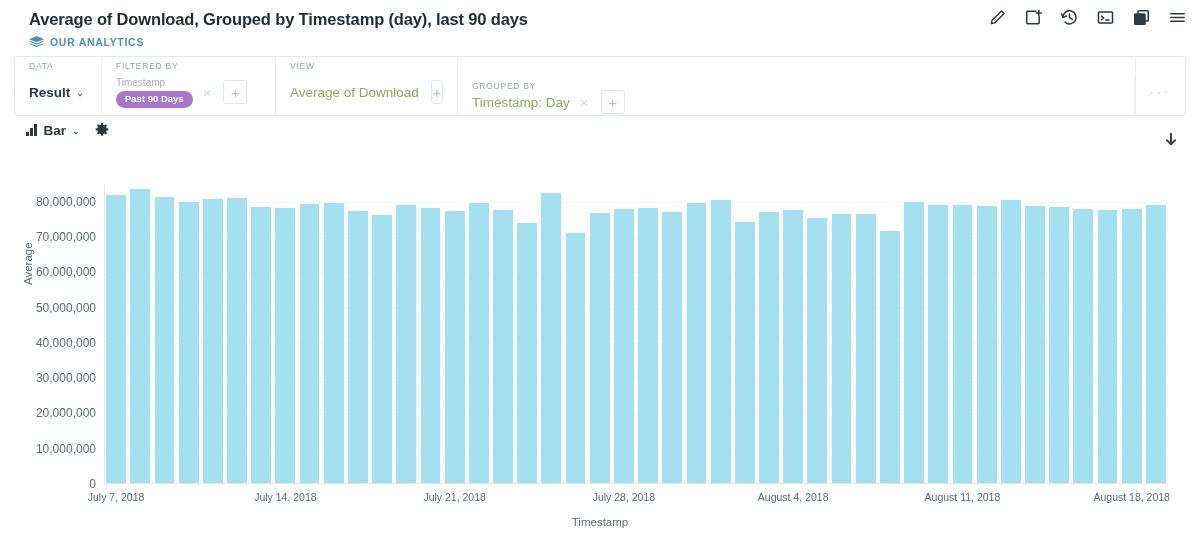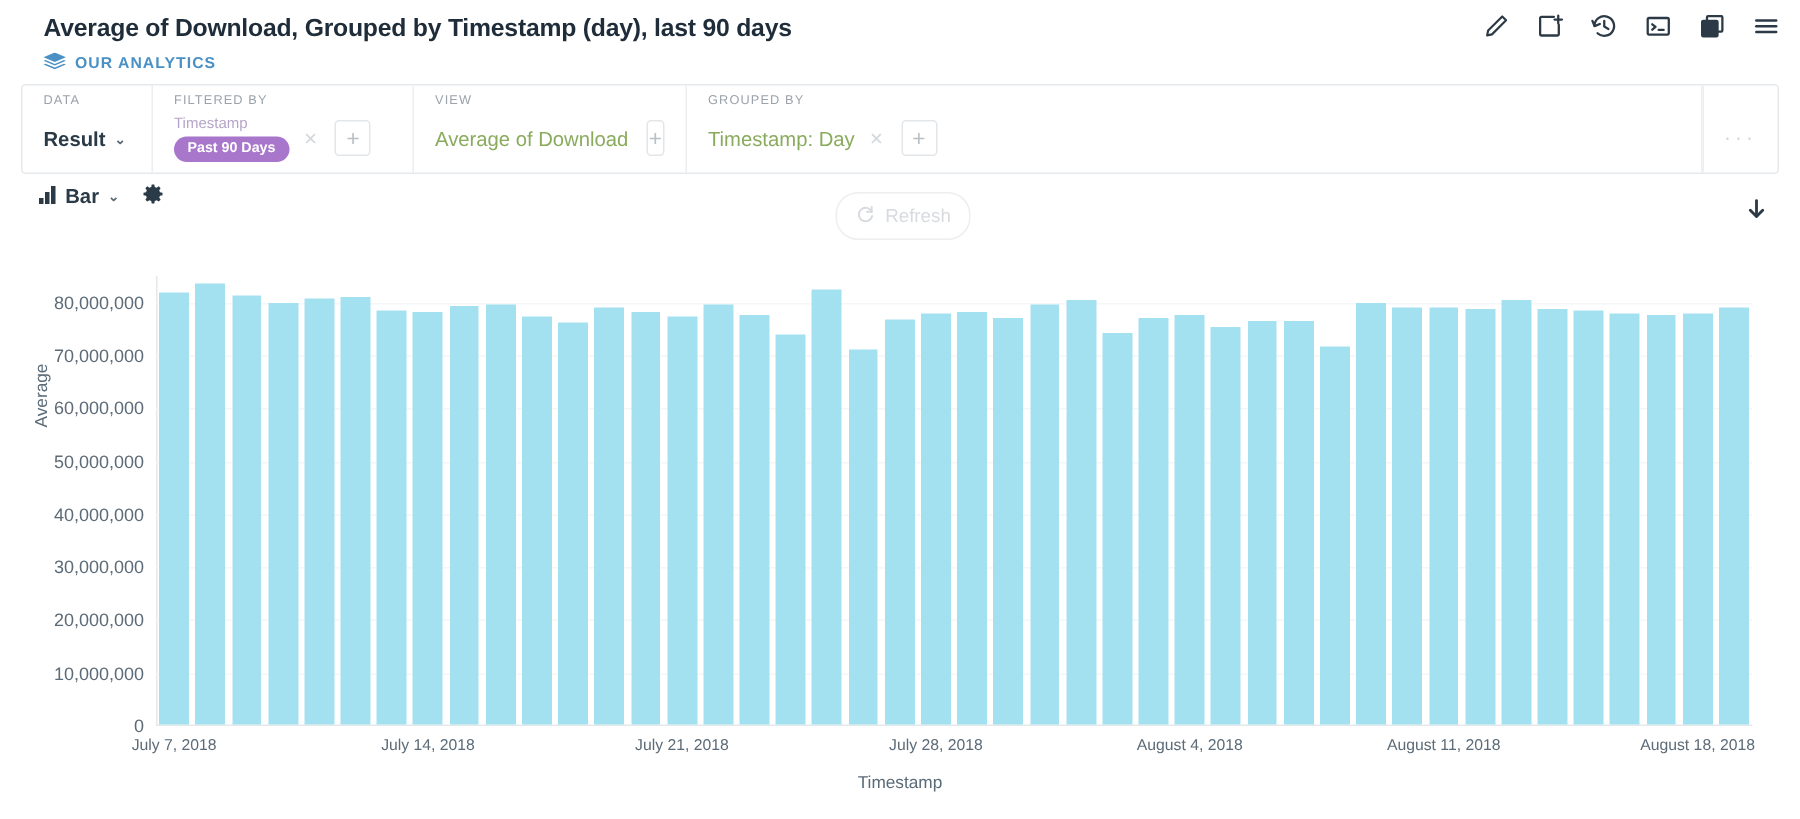--- a/index.html
+++ b/index.html
@@ -85,21 +85,21 @@
     display: flex;
     align-items: center;
     padding: 0 14px;
     box-sizing: border-box;
     border-right: 1px solid #eceef0;
   }
   .qsection:last-child { border-right: none; }
   .qsec-data   { width: 87px; }
   .qsec-filter { width: 174px; }
   .qsec-view   { width: 182px; }
-  .qsec-group  { flex: 1; }
+  .qsec-group  { flex: 1; margin-top: 20px; }
   .qsec-more   { width: 50px; justify-content: center; border-left: 1px solid #eceef0; }
 
   .qlabel {
     position: absolute;
     top: 4px;
     left: 14px;
     font-size: 8.5px;
     font-weight: normal;
     letter-spacing: 0.75px;
     color: #9aa3ab;
@@ -418,29 +418,20 @@
       <span>Bar</span><span class="caret">⌄</span>
     </span>
     <span class="gear">
       <svg viewBox="0 0 20 20" width="16" height="16" fill="#2a3a47">
         <path d="M10 6.6 A3.4 3.4 0 1 0 10 13.4 A3.4 3.4 0 1 0 10 6.6 Z M10 8.4 A1.6 1.6 0 1 1 10 11.6 A1.6 1.6 0 1 1 10 8.4 Z"></path>
         <path d="M8.9 1.2 h2.2 l0.35 2.1 l1.6 0.67 l1.75 -1.2 l1.56 1.56 l-1.2 1.75 l0.67 1.6 l2.1 0.35 v2.2 l-2.1 0.35 l-0.67 1.6 l1.2 1.75 l-1.56 1.56 l-1.75 -1.2 l-1.6 0.67 l-0.35 2.1 h-2.2 l-0.35 -2.1 l-1.6 -0.67 l-1.75 1.2 l-1.56 -1.56 l1.2 -1.75 l-0.67 -1.6 l-2.1 -0.35 v-2.2 l2.1 -0.35 l0.67 -1.6 l-1.2 -1.75 l1.56 -1.56 l1.75 1.2 l1.6 -0.67 Z"></path>
       </svg>
     </span>
   </div>
 
-  <div class="refresh-btn">
-    <span>
-      <svg viewBox="0 0 20 20" width="14" height="14" fill="none" stroke="#d7dbdf" stroke-width="1.8" stroke-linecap="round">
-        <path d="M15.8 7.2 A6.4 6.4 0 1 0 16.3 11.4"></path>
-        <path d="M15.9 2.9 V7.4 H11.4"></path>
-      </svg>
-    </span>
-    <span>Refresh</span>
-  </div>
 
   <div class="download-btn">
     <svg viewBox="0 0 20 20" width="18" height="18" fill="none" stroke="#2b3a46" stroke-width="2.1" stroke-linecap="round" stroke-linejoin="round">
       <path d="M10 3 V14.4"></path>
       <path d="M5.4 10.2 L10 14.8 L14.6 10.2"></path>
     </svg>
   </div>
 </div>
 
 <div class="chart-wrap">

